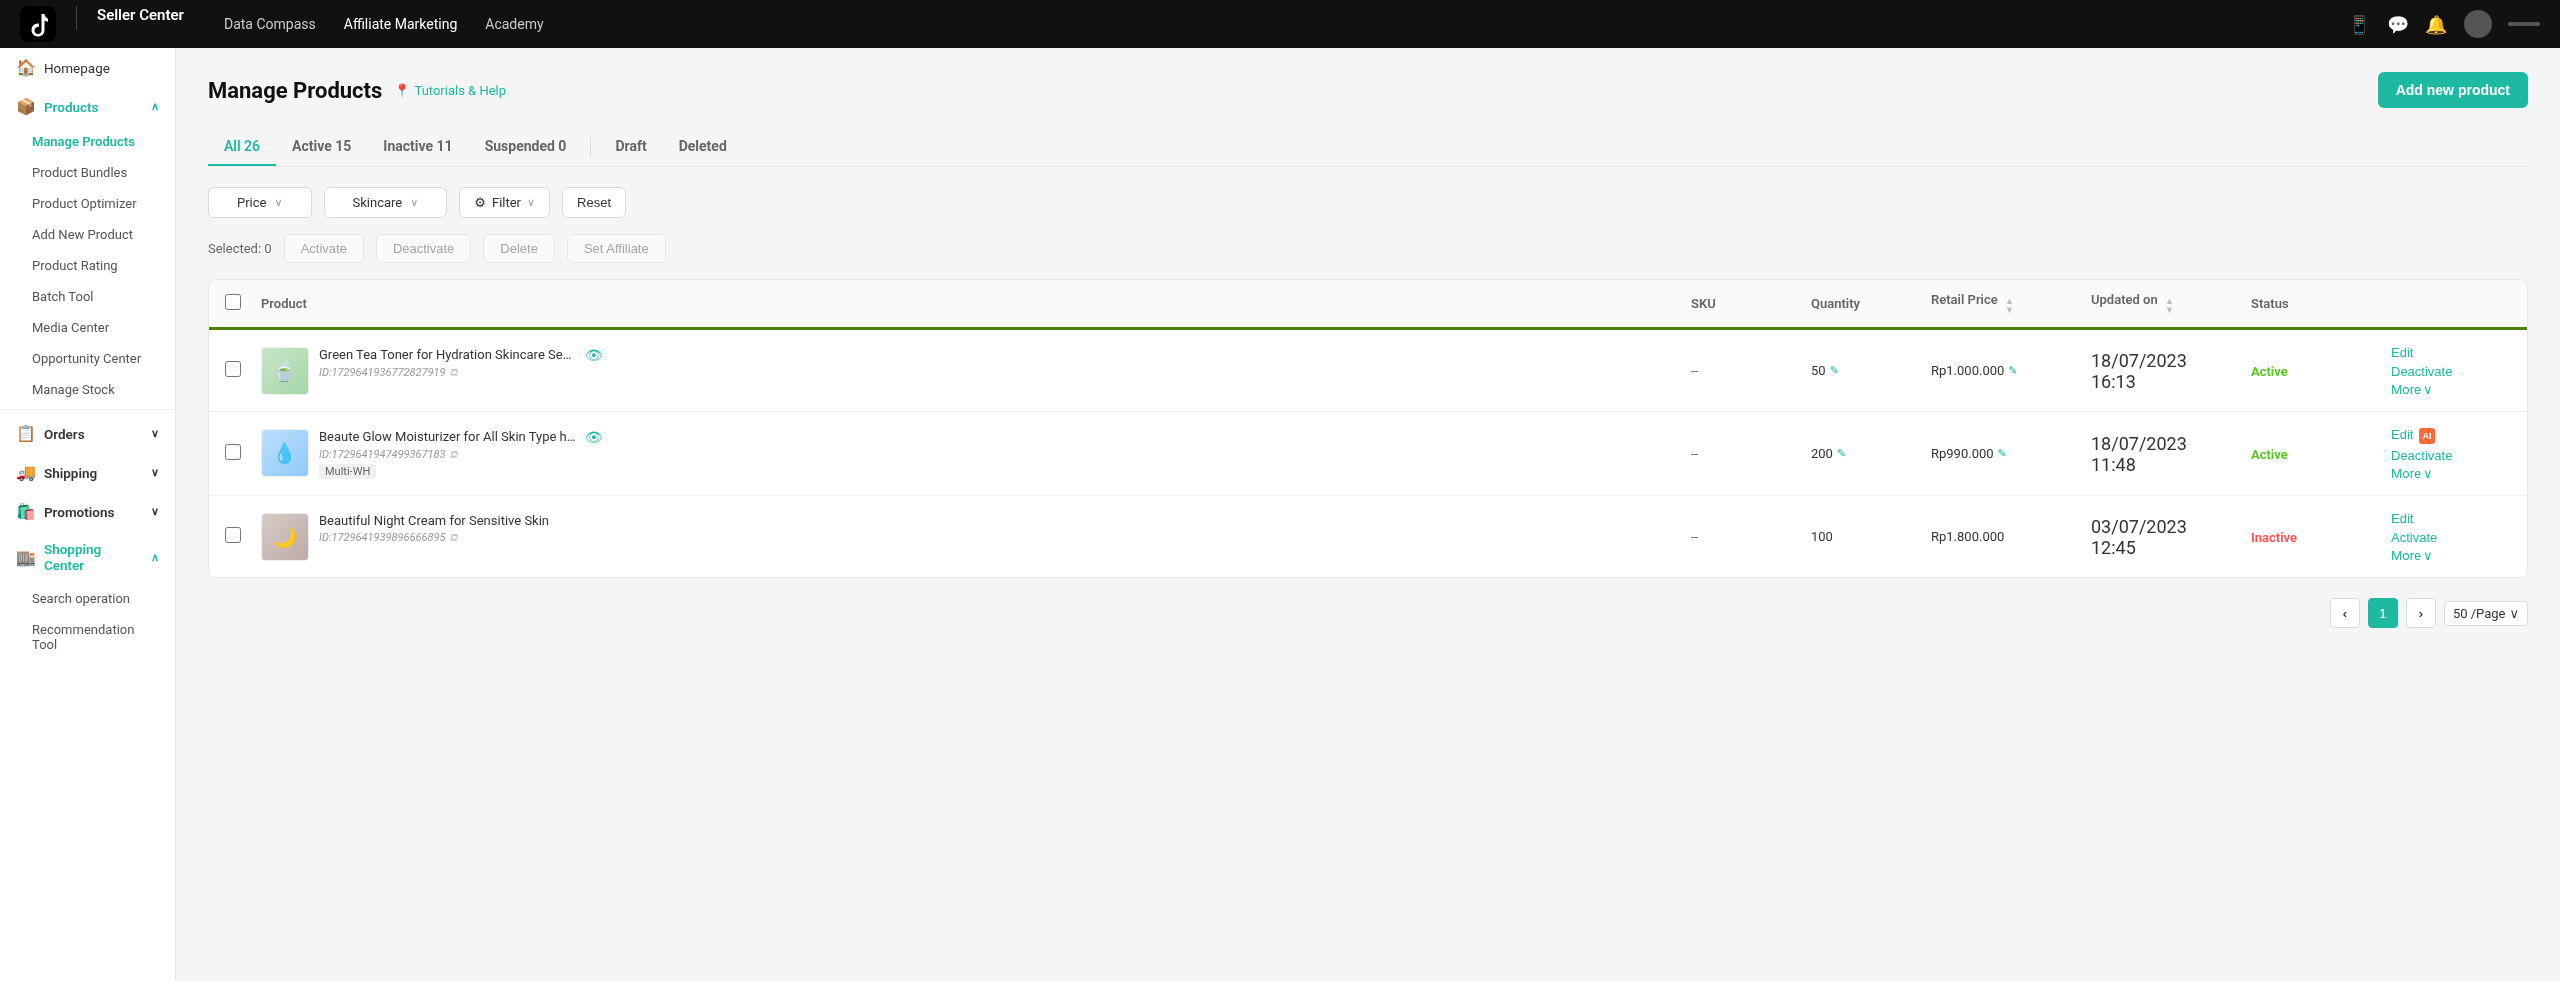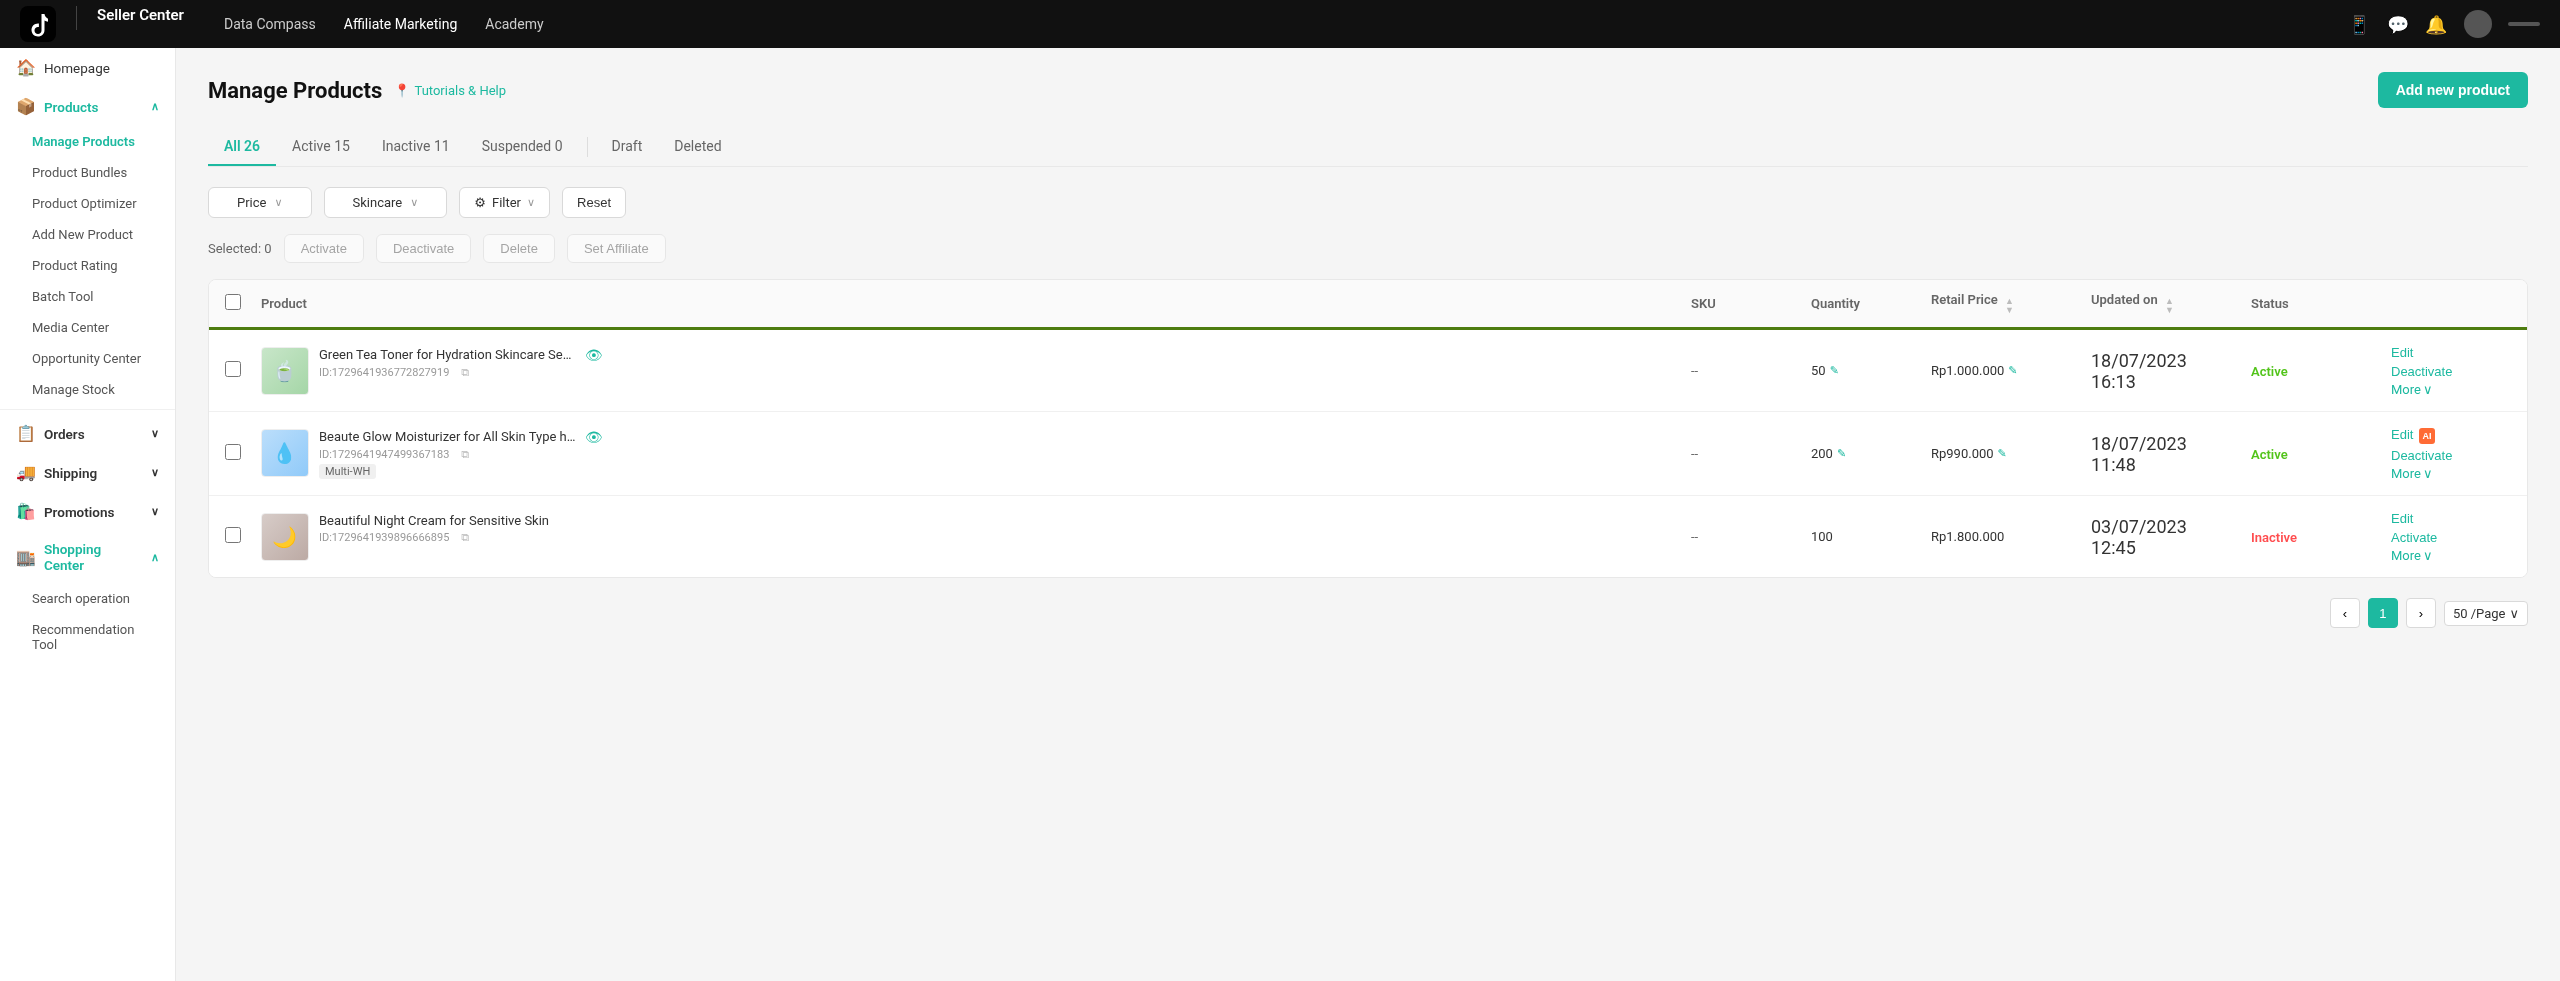--- a/index.html
+++ b/index.html
@@ -36,21 +36,21 @@
     
     .main-content { flex: 1; overflow-y: auto; padding: 24px 32px; }
     .page-header { display: flex; align-items: center; justify-content: space-between; margin-bottom: 20px; }
     .page-title { font-size: 22px; font-weight: 700; color: #111; }
     .tutorials-link { display: flex; align-items: center; gap: 4px; color: #1db9a0; font-size: 13px; margin-left: 12px; cursor: pointer; }
     .page-title-row { display: flex; align-items: center; }
     .add-product-btn { background: #1db9a0; color: #fff; border: none; padding: 10px 18px; border-radius: 6px; font-size: 14px; font-weight: 600; cursor: pointer; white-space: nowrap; }
 
     
     .tabs { display: flex; align-items: center; border-bottom: 1px solid #e8e8e8; margin-bottom: 20px; gap: 0; }
-    .tab { padding: 10px 16px; font-size: 14px; cursor: pointer; color: #666; border-bottom: 2px solid transparent; white-space: nowrap; }
+    .tab { padding: 10px 16px; font-size: 14px; cursor: pointer; color: #666; border-bottom: 2px solid transparent; white-space: nowrap; font-weight: bold; }
     .tab.active { color: #1db9a0; border-bottom: 2px solid #1db9a0; font-weight: 600; }
     .tab-divider { width: 1px; height: 20px; background: #ddd; margin: 0 8px; }
 
     
     .filters-row { display: flex; align-items: center; gap: 12px; margin-bottom: 16px; }
     .search-box { display: flex; align-items: center; border: 1px solid #d9d9d9; border-radius: 6px; padding: 6px 12px; background: #fff; gap: 8px; flex: 1; max-width: 340px; }
     .search-box input { border: none; outline: none; font-size: 13px; color: #333; width: 100%; background: transparent; }
     .search-icon { color: #999; font-size: 14px; }
     .select-dropdown { border: 1px solid #d9d9d9; border-radius: 6px; padding: 7px 28px; background: #fff; font-size: 13px; color: #333; cursor: pointer; display: flex; align-items: center; gap: 8px; min-width: 100px; }
     .filter-btn { display: flex; align-items: center; gap: 6px; border: 1px solid #d9d9d9; border-radius: 6px; padding: 7px 14px; background: #fff; font-size: 13px; cursor: pointer; color: #333; }
@@ -70,21 +70,21 @@
     .checkbox { width: 16px; height: 16px; border: 1px solid #d9d9d9; border-radius: 3px; cursor: pointer; }
     .product-cell { display: flex; align-items: flex-start; gap: 10px; }
     .product-thumb { width: 48px; height: 48px; border-radius: 4px; background: #e8e8e8; flex-shrink: 0; object-fit: cover; border: 1px solid #eee; }
     .product-thumb-green { background: linear-gradient(135deg, #c8e6c9, #a5d6a7); display: flex; align-items: center; justify-content: center; font-size: 20px; }
     .product-thumb-blue { background: linear-gradient(135deg, #bbdefb, #90caf9); display: flex; align-items: center; justify-content: center; font-size: 20px; }
     .product-thumb-dark { background: linear-gradient(135deg, #d7ccc8, #bcaaa4); display: flex; align-items: center; justify-content: center; font-size: 20px; }
     .product-info { flex: 1; min-width: 0; }
     .product-name { font-size: 13px; color: #333; display: flex; align-items: center; gap: 6px; margin-bottom: 3px; }
     .product-name-text { overflow: hidden; text-overflow: ellipsis; white-space: nowrap; max-width: 260px; }
     .eye-icon { color: #1db9a0; font-size: 14px; cursor: pointer; flex-shrink: 0; }
-    .product-id { font-size: 11px; color: #999; display: flex; align-items: center; gap: 12px; }
+    .product-id { font-size: 11px; color: #999; display: flex; align-items: center; gap: 4px; font-style: italic; }
     .copy-icon { font-size: 11px; color: #bbb; cursor: pointer; }
     .badge { display: inline-block; padding: 1px 6px; border-radius: 3px; font-size: 11px; background: #f0f0f0; color: #666; margin-top: 3px; }
     .sku-cell { font-size: 13px; color: #666; }
     .qty-cell { font-size: 13px; color: #333; display: flex; align-items: center; gap: 4px; }
     .edit-icon { font-size: 11px; color: #1db9a0; cursor: pointer; }
     .price-cell { font-size: 13px; color: #333; display: flex; align-items: center; gap: 4px; }
     .date-cell { font-size: 18px; color: #333; }
     .status-cell { }
     .status-active { color: #52c41a; font-weight: 600; font-size: 13px; }
     .status-inactive { color: #ff4d4f; font-weight: 600; font-size: 13px; }

